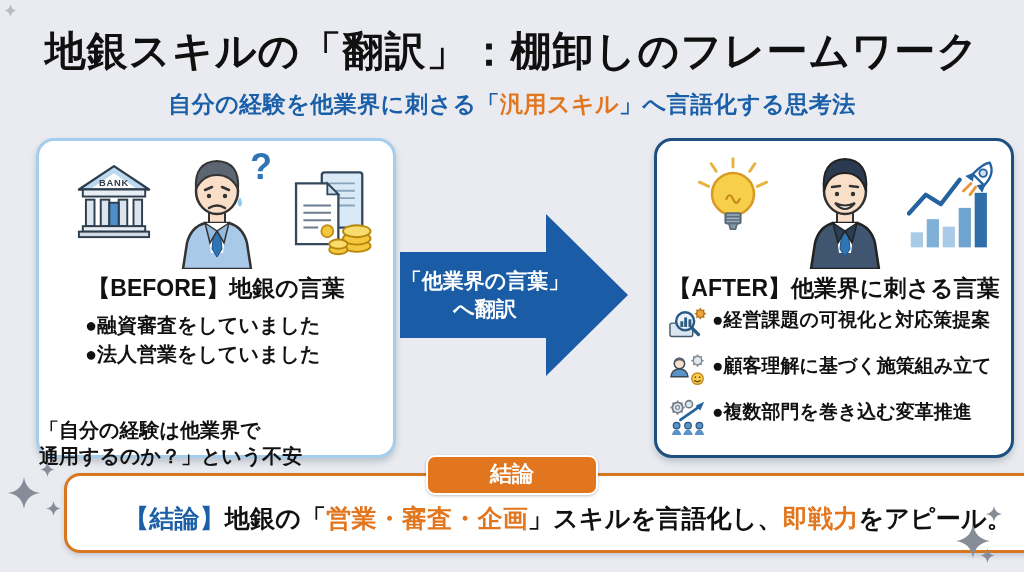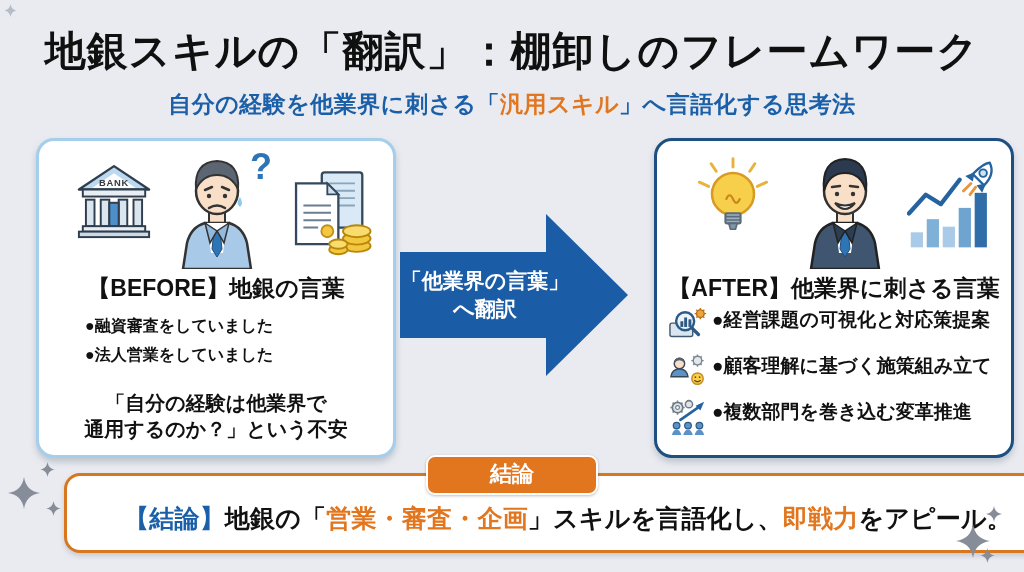--- a/index.html
+++ b/index.html
@@ -22,23 +22,23 @@
     border-radius:18px;box-sizing:border-box;
     box-shadow:0 4px 6px rgba(110,122,140,.35);
   }
   .panel-before{left:36px;border:3px solid #a5cdec;}
   .panel-after{left:630px;border:3px solid #1d4f80;margin-left:24px;}
   .panel-heading{
     position:absolute;top:132px;left:0;width:100%;text-align:center;
     font-size:23px;font-weight:800;color:#111;
   }
   .before-list{position:absolute;top:170px;left:46px;}
-  .before-item{font-size:16px;font-weight:800;color:#111;line-height:29px;white-space:nowrap;}
+  .before-item{font-size:20px;font-weight:800;color:#111;line-height:29px;white-space:nowrap;}
   .before-worry{
-    position:absolute;top:249px;left:0;width:100%;text-align:center;
+    position:absolute;top:276px;left:0;width:100%;text-align:left;
     font-size:20px;font-weight:800;color:#111;line-height:26px;
   }
   .after-row{position:absolute;left:12px;display:flex;gap:5px;}
   .after-row .row-icon{flex:0 0 38px;width:38px;height:38px;}
   .after-label{font-size:19px;font-weight:800;color:#111;white-space:nowrap;}
   .spot{position:absolute;}
   .arrow-wrap{position:absolute;left:400px;top:210px;width:248px;height:170px;}
   .arrow-text{
     position:absolute;left:4px;top:42px;width:162px;height:86px;
     display:flex;flex-direction:column;align-items:center;justify-content:center;

